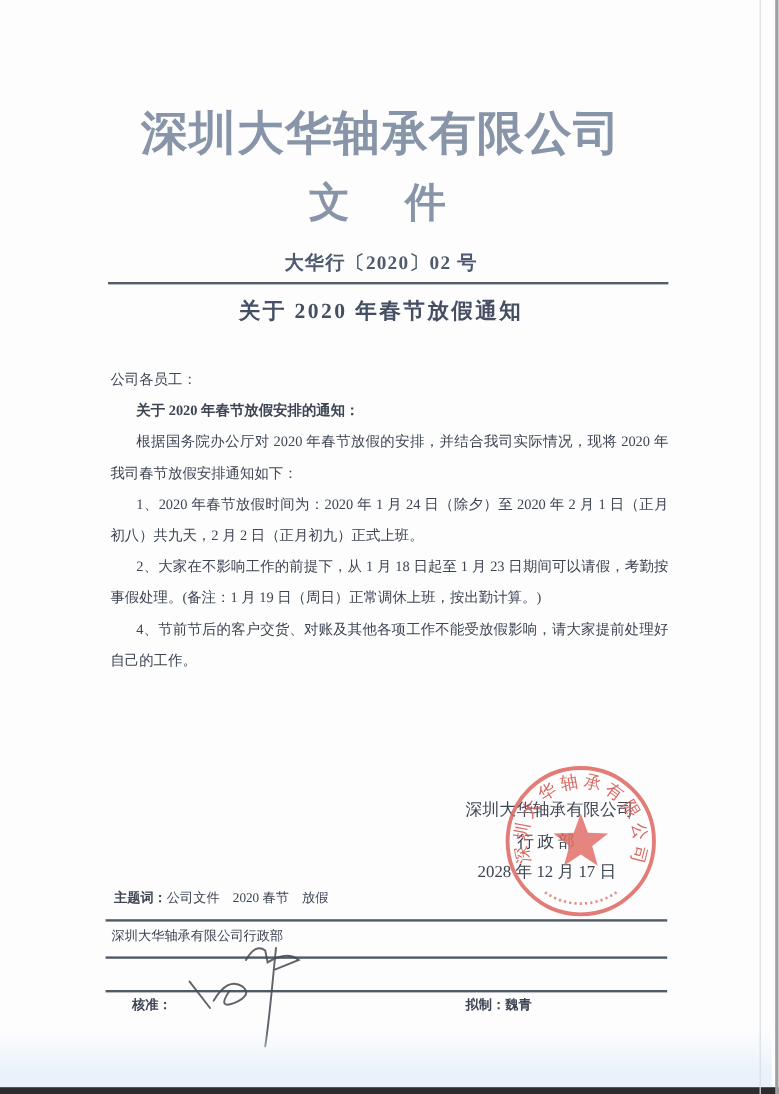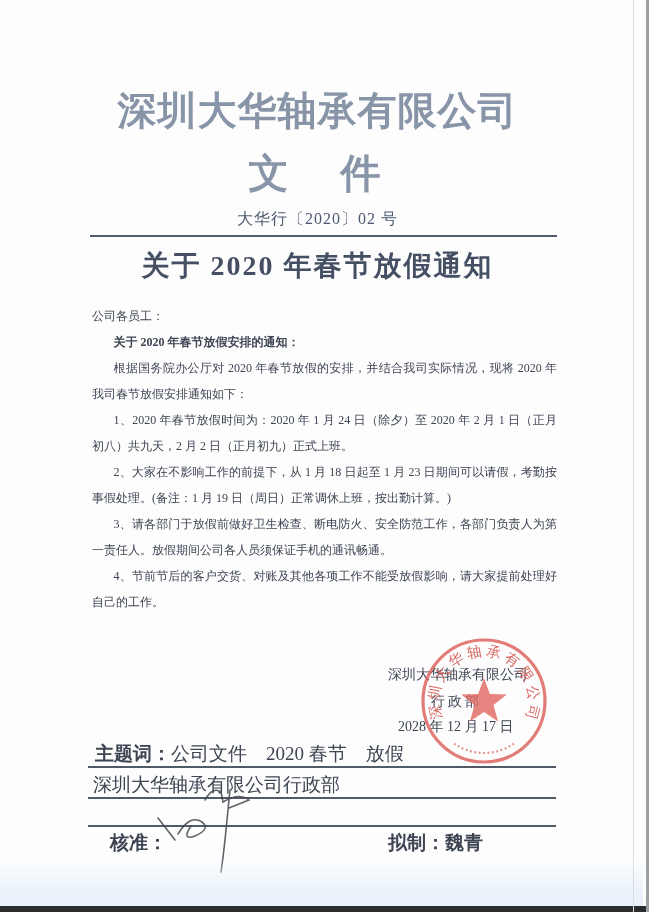--- a/index.html
+++ b/index.html
@@ -10,53 +10,53 @@
     color:#3d4452;
   }
   
   .company-title {
     position:absolute; top:84px; left:0; width:635px;
     text-align:center; font-size:39px; font-weight:700;
     color:#8894a7; letter-spacing:1px; white-space:nowrap;
   }
   .doc-type {
     position:absolute; top:146px; left:0; width:635px;
-    text-align:center; font-size:40px; font-weight:700;
+    text-align:center; font-size:34px; font-weight:700;
     color:#8894a7; letter-spacing:6px; white-space:nowrap;
   }
   .doc-number {
     position:absolute; top:209px; left:0; width:635px;
-    text-align:center; font-size:16px; font-weight:400;
+    text-align:center; font-size:16px; font-weight:700;
     color:#4e5a70; letter-spacing:1px;
   }
   .header-rule {
     position:absolute; top:235px; left:90px; width:467px; height:2px;
     background:#525c6b;
   }
   .notice-title {
     position:absolute; top:247px; left:0; width:635px;
-    text-align:center; font-size:28px; font-weight:700;
+    text-align:center; font-size:18px; font-weight:700;
     color:#454f63; letter-spacing:2px;
   }
   
   .body-text {
     position:absolute; top:303px; left:92px; width:465px;
     font-size:12px; line-height:26px; text-align:justify;
   }
   .body-text p { margin:0; padding:0; }
   .ind { text-indent:1.8em; }
   .bold { font-weight:700; }
   
   .sig-line { position:absolute; font-size:14px; white-space:nowrap; color:#3d4452; }
   .sig-company { top:666px; left:388px; }
   .sig-dept    { top:693px; left:431px; letter-spacing:3px; }
   .sig-date    { top:718px; left:398px; }
   .seal-svg { position:absolute; left:402px; top:616px; }
   
-  .footer-row { position:absolute; font-size:19px; white-space:nowrap; }
+  .footer-row { position:absolute; font-size:11px; white-space:nowrap; }
   .subject-row { top:741px; left:95px; }
   .issuer-cell { top:772px; left:93px; }
   .issue-date-cell { top:772px; left:353px; }
   .cc-row { top:800px; left:95px; }
   .approve-cell { top:830px; left:110px; }
   .draft-cell { top:830px; left:388px; }
   .footer-rule {
     position:absolute; left:88px; width:468px; height:2px; background:#515b68;
   }
   .rule-1 { top:766px; }
@@ -91,21 +91,20 @@
   <div class="doc-number">大华行〔2020〕02 号</div>
   <div class="header-rule"></div>
   <div class="notice-title">关于 2020 年春节放假通知</div>
 
   <div class="body-text">
     <p>公司各员工：</p>
     <p class="ind bold">关于 2020 年春节放假安排的通知：</p>
     <p class="ind">根据国务院办公厅对 2020 年春节放假的安排，并结合我司实际情况，现将 2020 年我司春节放假安排通知如下：</p>
     <p class="ind">1、2020 年春节放假时间为：2020 年 1 月 24 日（除夕）至 2020 年 2 月 1 日（正月初八）共九天，2 月 2 日（正月初九）正式上班。</p>
     <p class="ind">2、大家在不影响工作的前提下，从 1 月 18 日起至 1 月 23 日期间可以请假，考勤按事假处理。(备注：1 月 19 日（周日）正常调休上班，按出勤计算。)</p>
-    <p class="ind">3、请各部门于放假前做好卫生检查、断电防火、安全防范工作，各部门负责人为第一责任人。放假期间公司各人员须保证手机的通讯畅通。</p>
     <p class="ind">4、节前节后的客户交货、对账及其他各项工作不能受放假影响，请大家提前处理好自己的工作。</p>
   </div>
 
   <div class="sig-line sig-company">深圳大华轴承有限公司</div>
   <div class="sig-line sig-dept">行政部</div>
   <div class="sig-line sig-date">2028 年 12 月 17 日</div>
 
   <svg class="seal-svg" width="165" height="165" viewBox="0 0 165 165">
     <circle cx="82" cy="85" r="61" fill="none" stroke="#de6a64" stroke-width="3.2" opacity="0.88"></circle>
     <polygon points="82,62 87.9,77.9 104.8,78.6 91.5,89.1 96.1,105.4 82,96 67.9,105.4 72.5,89.1 59.2,78.6 76.1,77.9" fill="#e06a63" opacity="0.82"></polygon>

